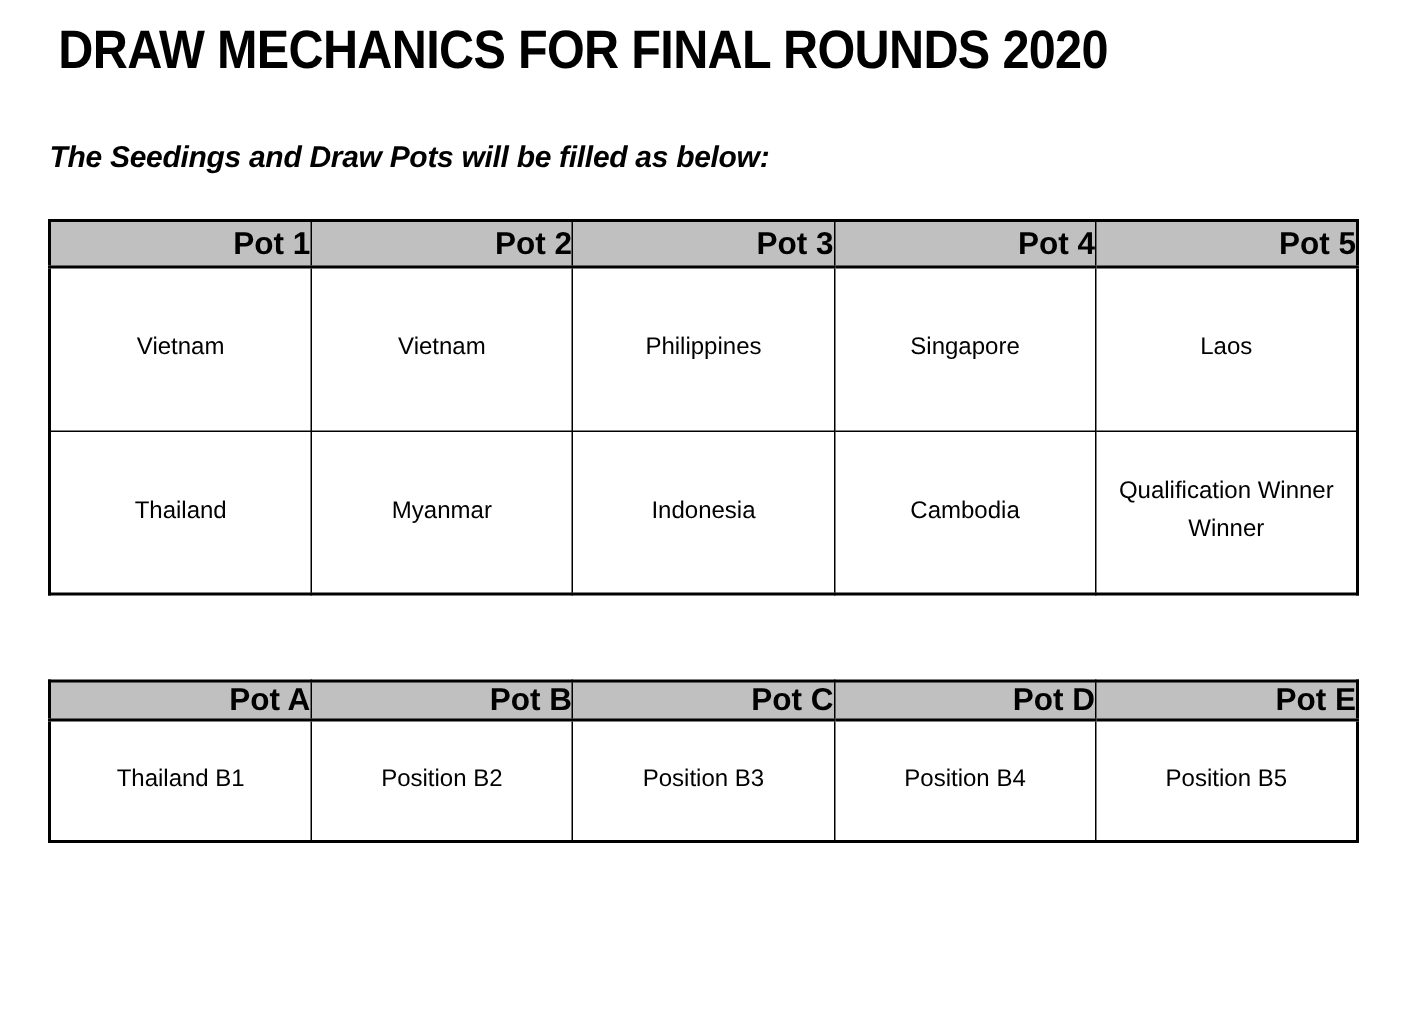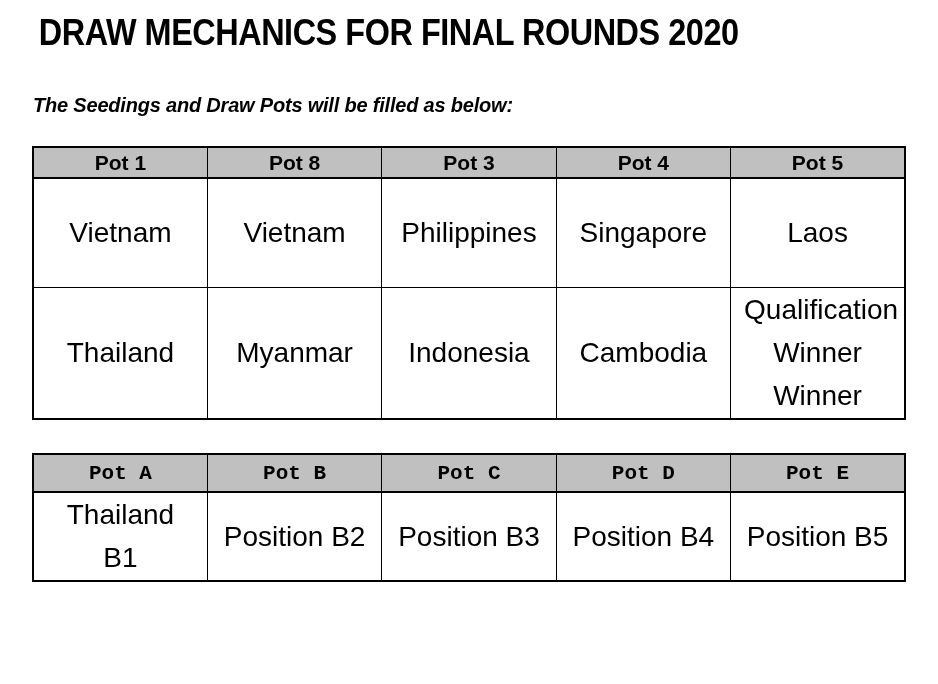--- a/index.html
+++ b/index.html
@@ -63,50 +63,51 @@
     vertical-align: middle;
   }
   table.pots-table {
     border: 2px solid #000000;
   }
   table.pots-table th {
     background: #c0c0c0;
     font-size: 21px;
     font-weight: bold;
     border-bottom: 2px solid #000000;
+    text-align: right;
   }
   table.pots-table td {
-    font-size: 28px;
+    font-size: 16px;
     font-weight: normal;
     line-height: 1.55;
     padding: 0 13px;
   }
 
   table.seeding-table { top: 146px; }
   table.seeding-table th { height: 31px; }
   table.seeding-table td { height: 109px; }
 
   table.positions-table { top: 453px; }
-  table.positions-table th { height: 38px; font-family: Liberation Mono, monospace; }
+  table.positions-table th { height: 26px; }
   table.positions-table td { height: 81px; }
 </style>
 </head>
 <body>
 
 <div class="page">
 
   <h1 class="title"><span class="title-inner">DRAW MECHANICS FOR FINAL ROUNDS 2020</span></h1>
 
   <p class="subtitle">The Seedings and Draw Pots will be filled as below:</p>
 
   <table class="pots-table seeding-table">
     <thead>
       <tr>
         <th>Pot 1</th>
-        <th>Pot 8</th>
+        <th>Pot 2</th>
         <th>Pot 3</th>
         <th>Pot 4</th>
         <th>Pot 5</th>
       </tr>
     </thead>
     <tbody>
       <tr>
         <td>Vietnam</td>
         <td>Vietnam</td>
         <td>Philippines</td>

